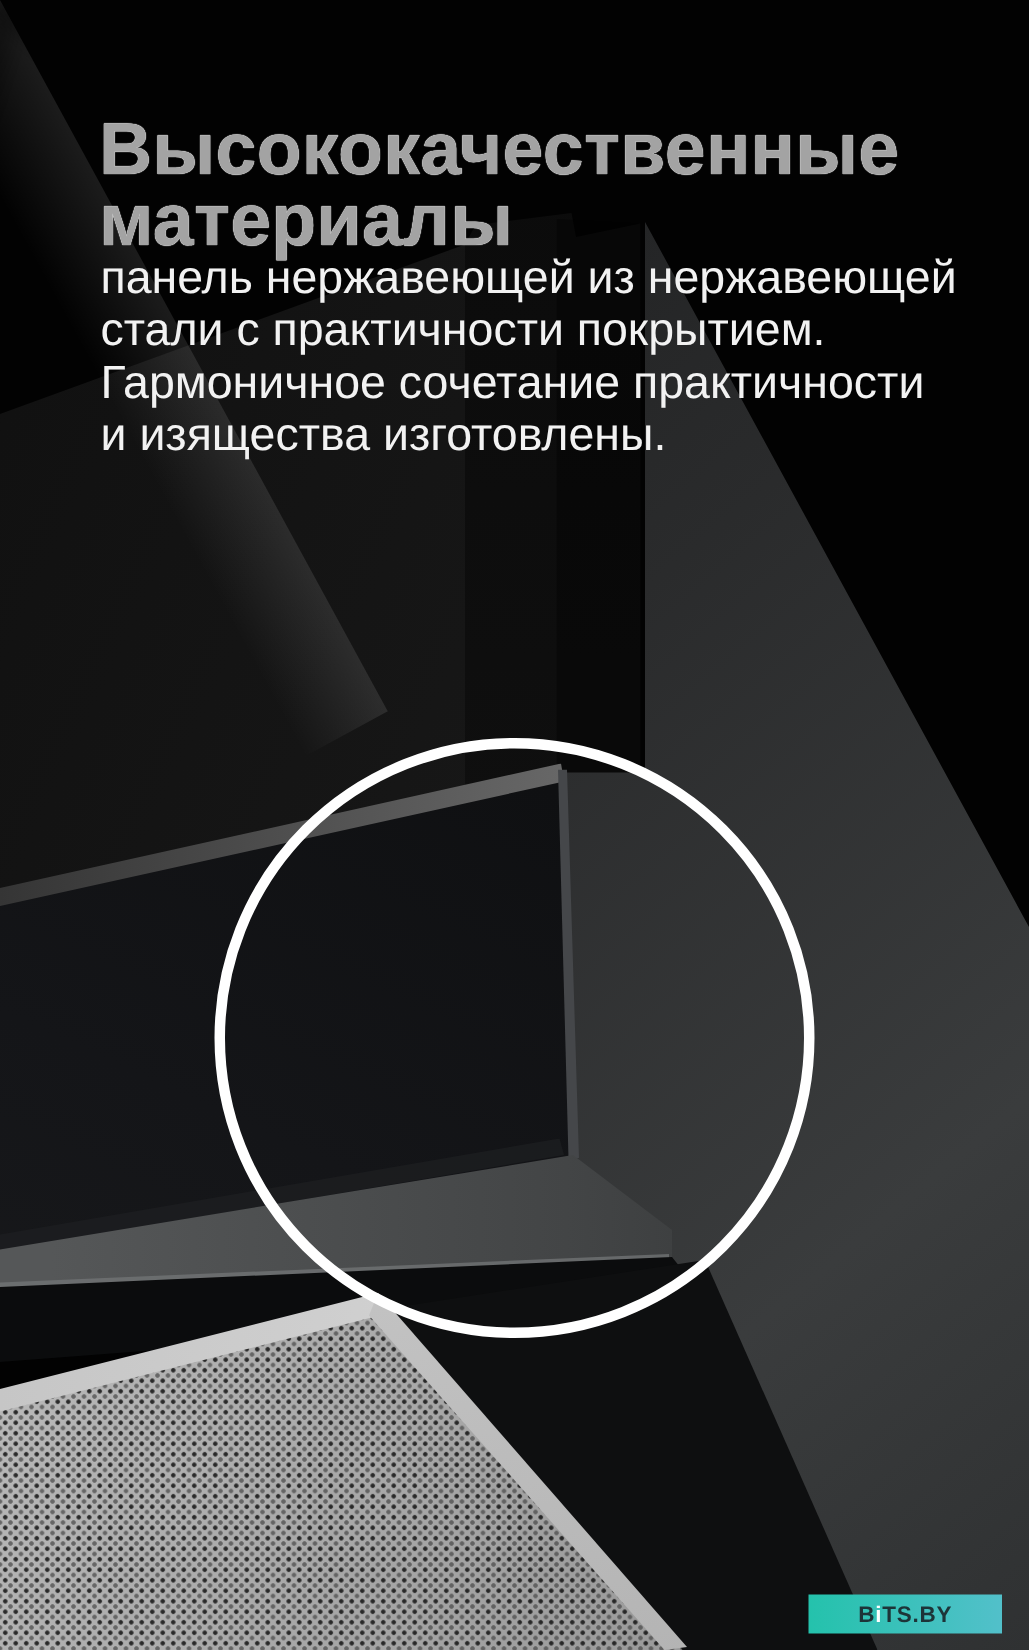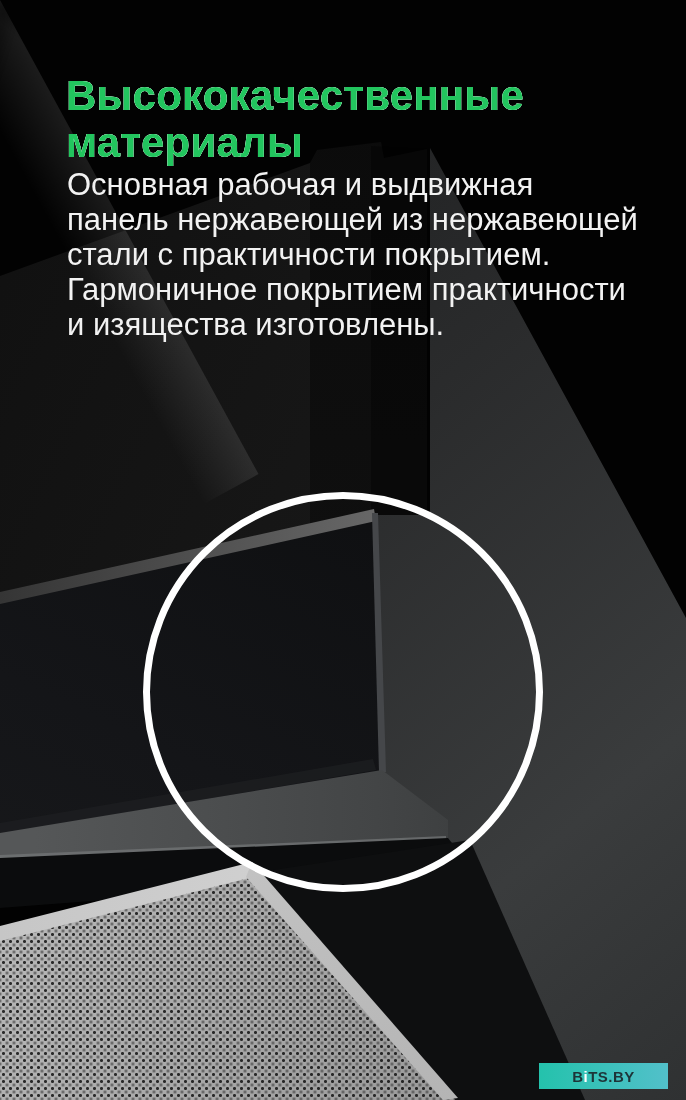--- a/index.html
+++ b/index.html
@@ -94,21 +94,21 @@
   
   .ring{
     position:absolute;left:143px;top:492px;width:386px;height:386px;
     border:7px solid var(--ring,#ffffff);border-radius:50%;
     background:transparent;
   }
 
   
   .title{
     position:absolute;left:66px;top:44px;width:545px;
-    color:#22c55e;font-size:42px;line-height:47px;font-weight:800;
+    color:#a3a3a3;font-size:49px;line-height:47px;font-weight:800;
     letter-spacing:0.2px;
     text-shadow:0 0 .6px #fff,0 0 .6px #fff;
   }
   .desc{
     position:absolute;left:67px;top:167px;width:575px;
     color:#f2f2f2;font-size:31px;line-height:35px;font-weight:400;
   }
   .desc div{white-space:nowrap;}
 
   
@@ -142,24 +142,23 @@
   <div class="shape shadow-wedge"></div>
   <div class="shape crease-lower"></div>
   <div class="shape mesh"></div>
   <div class="shape mesh-frame-left"></div>
   <div class="shape mesh-frame-right"></div>
 
   <div class="ring"></div>
 
   <h1 class="title">Высококачественные материалы</h1>
   <div class="desc">
-      <div>Основная рабочая и выдвижная</div>
       <div>панель нержавеющей из нержавеющей</div>
       <div>стали с практичности покрытием.</div>
-      <div>Гармоничное покрытием практичности</div>
+      <div>Гармоничное сочетание практичности</div>
       <div>и изящества изготовлены.</div>
     </div>
 
   <div class="watermark">
     <span>B</span>
       <span class="accent">i</span>
       <span>TS.BY</span>
   </div>
 
 </div>

